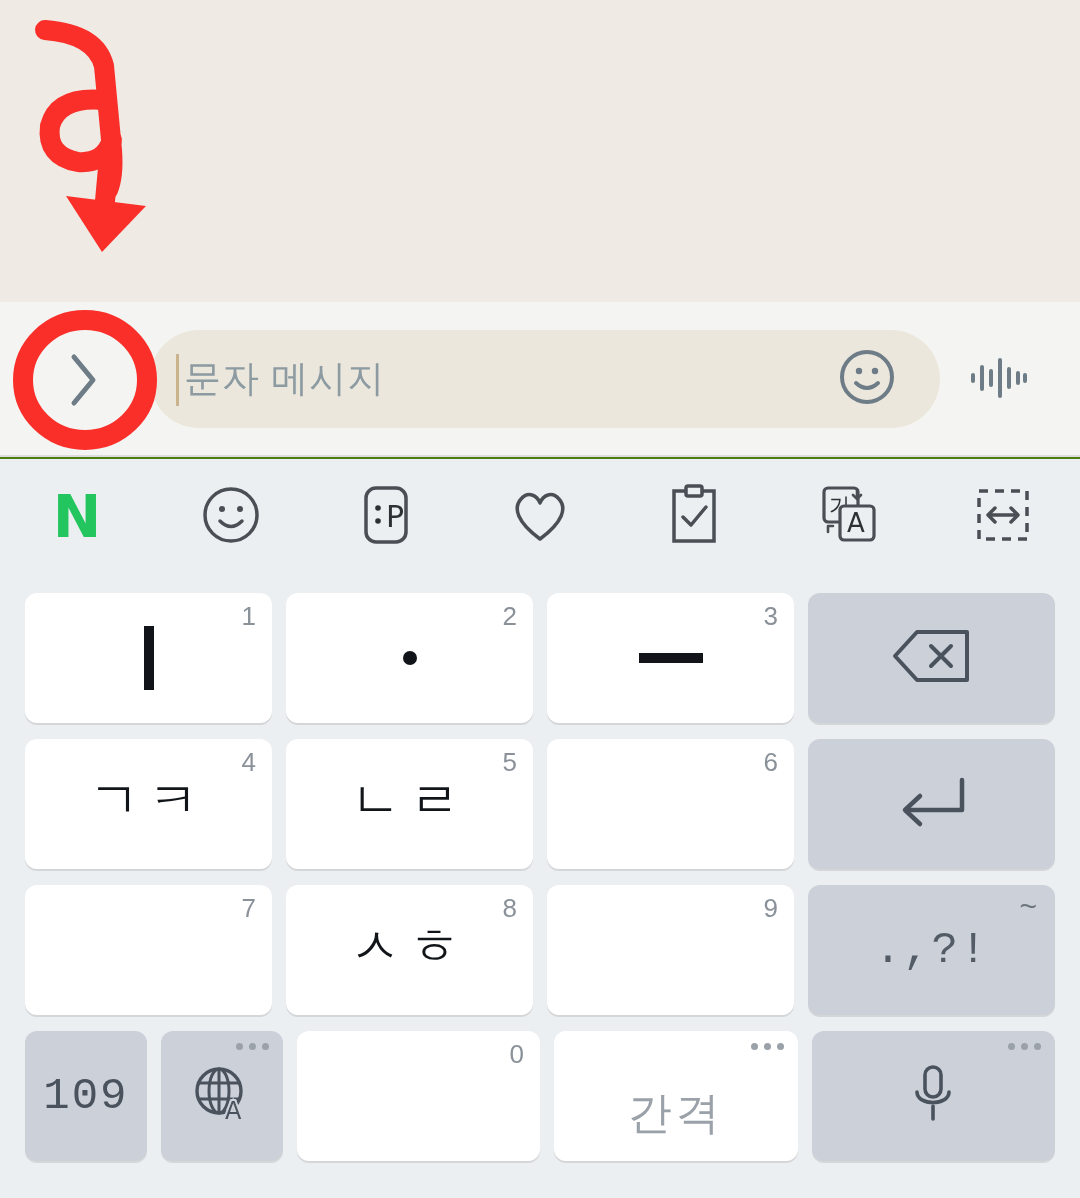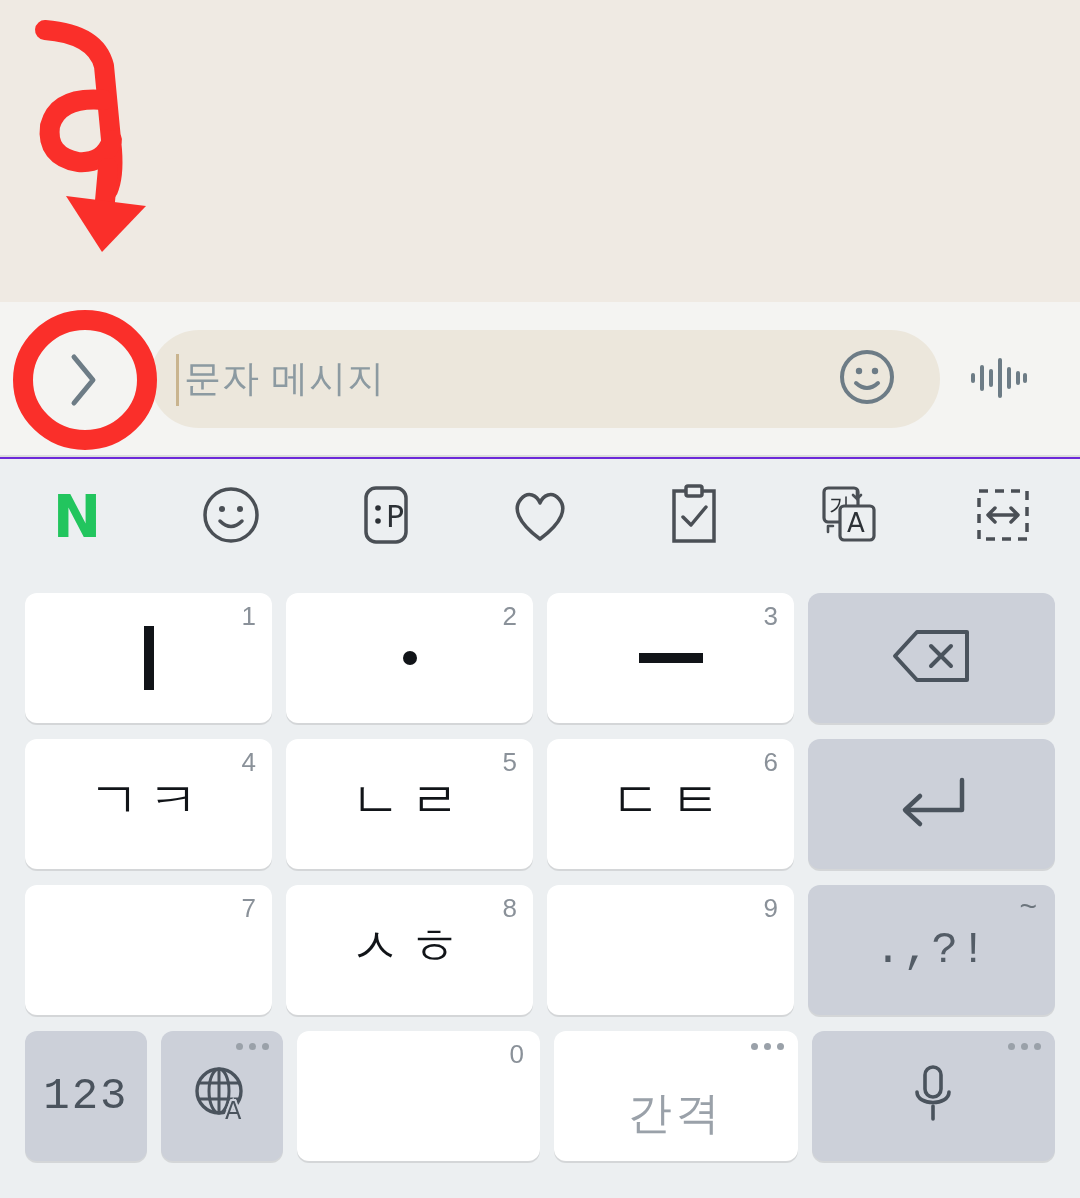--- a/index.html
+++ b/index.html
@@ -8,21 +8,21 @@
     width: 1080px;
     height: 1198px;
     overflow: hidden;
     font-family: "Liberation Sans", "DejaVu Sans", sans-serif;
   }
 
   #screen {
     position: relative;
     width: 1080px;
     height: 1198px;
-    background: #6d28d9;
+    background: #4d7c0f;
     border-radius: 30px;
   }
 
   
   #chat-area {
     position: absolute;
     left: 0; top: 0;
     width: 1080px;
     height: 302px;
     background: #efeae3;
@@ -336,21 +336,20 @@
     <div class="kb-row">
       <div class="key key-white w1">
         <span class="key-label">ㄱㅋ</span>
         <span class="corner-num">4</span>
       </div>
       <div class="key key-white w1">
         <span class="key-label">ㄴㄹ</span>
         <span class="corner-num">5</span>
       </div>
       <div class="key key-white w1">
-        <span class="key-label">ㄷㅌ</span>
         <span class="corner-num">6</span>
       </div>
       <div class="key key-gray w1">
         <span>
           <svg width="80" height="56" viewBox="0 0 80 56" fill="none">
             <path d="M70 6 L70 36 L14 36" stroke="#4a535d" stroke-width="4.5" stroke-linecap="round" stroke-linejoin="round" fill="none"></path>
             <path d="M28 22 L13 36 L28 50" stroke="#4a535d" stroke-width="4.5" stroke-linecap="round" stroke-linejoin="round" fill="none"></path>
           </svg>
         </span>
       </div>
@@ -368,21 +367,21 @@
         <span class="corner-num">9</span>
       </div>
       <div class="key key-gray w1">
         <span class="key-label gray-text small">.,?!</span>
         <span class="corner-tilde">~</span>
       </div>
     </div>
 
     <div class="kb-row">
       <div class="key key-gray w-half">
-        <span class="key-label num">123</span>
+        <span class="key-label num">109</span>
       </div>
       <div class="key key-gray w-half">
         <span>
           <svg width="66" height="66" viewBox="0 0 66 66" fill="none">
             <circle cx="30" cy="30" r="22" stroke="#4a535d" stroke-width="3.4"></circle>
             <ellipse cx="30" cy="30" rx="10" ry="22" stroke="#4a535d" stroke-width="3.0"></ellipse>
             <path d="M9 22 L51 22 M9 38 L51 38 M30 8 L30 52" stroke="#4a535d" stroke-width="3.0"></path>
             <text x="36" y="58" font-family="DejaVu Sans, sans-serif" font-size="24" fill="#4a535d" stroke="#ccd0d9" stroke-width="4" paint-order="stroke">A</text>
           </svg>
         </span>

